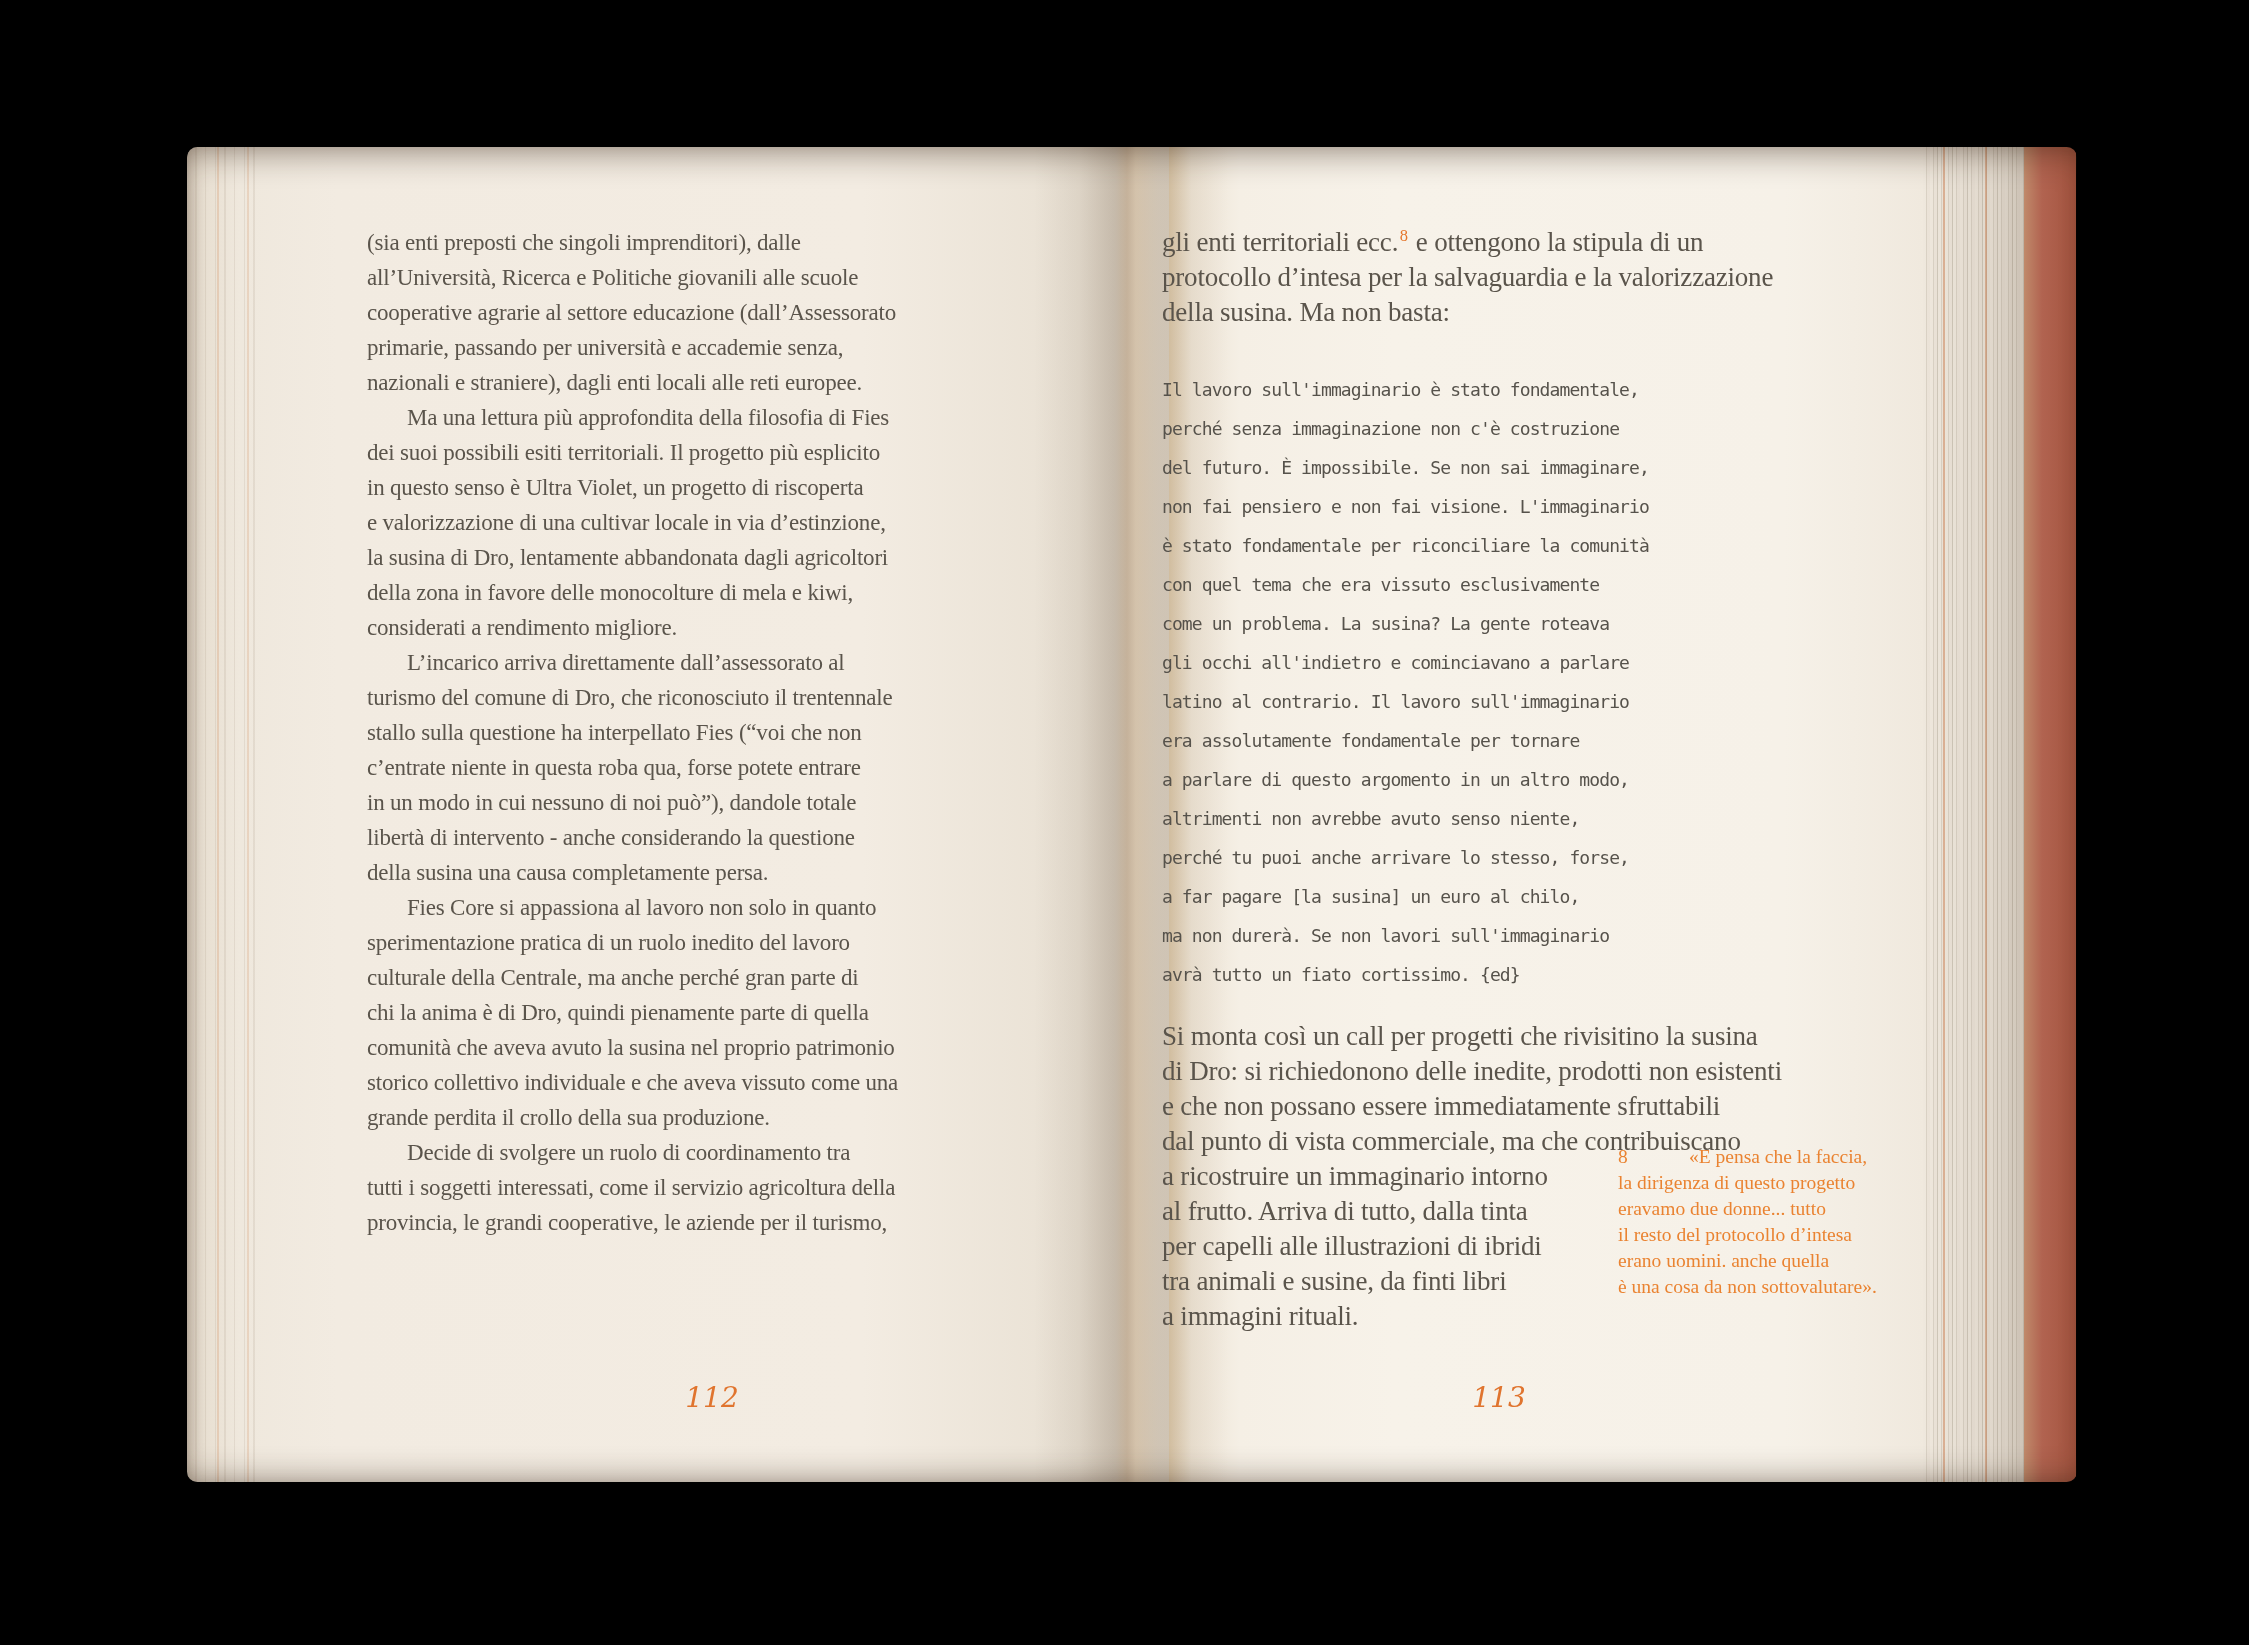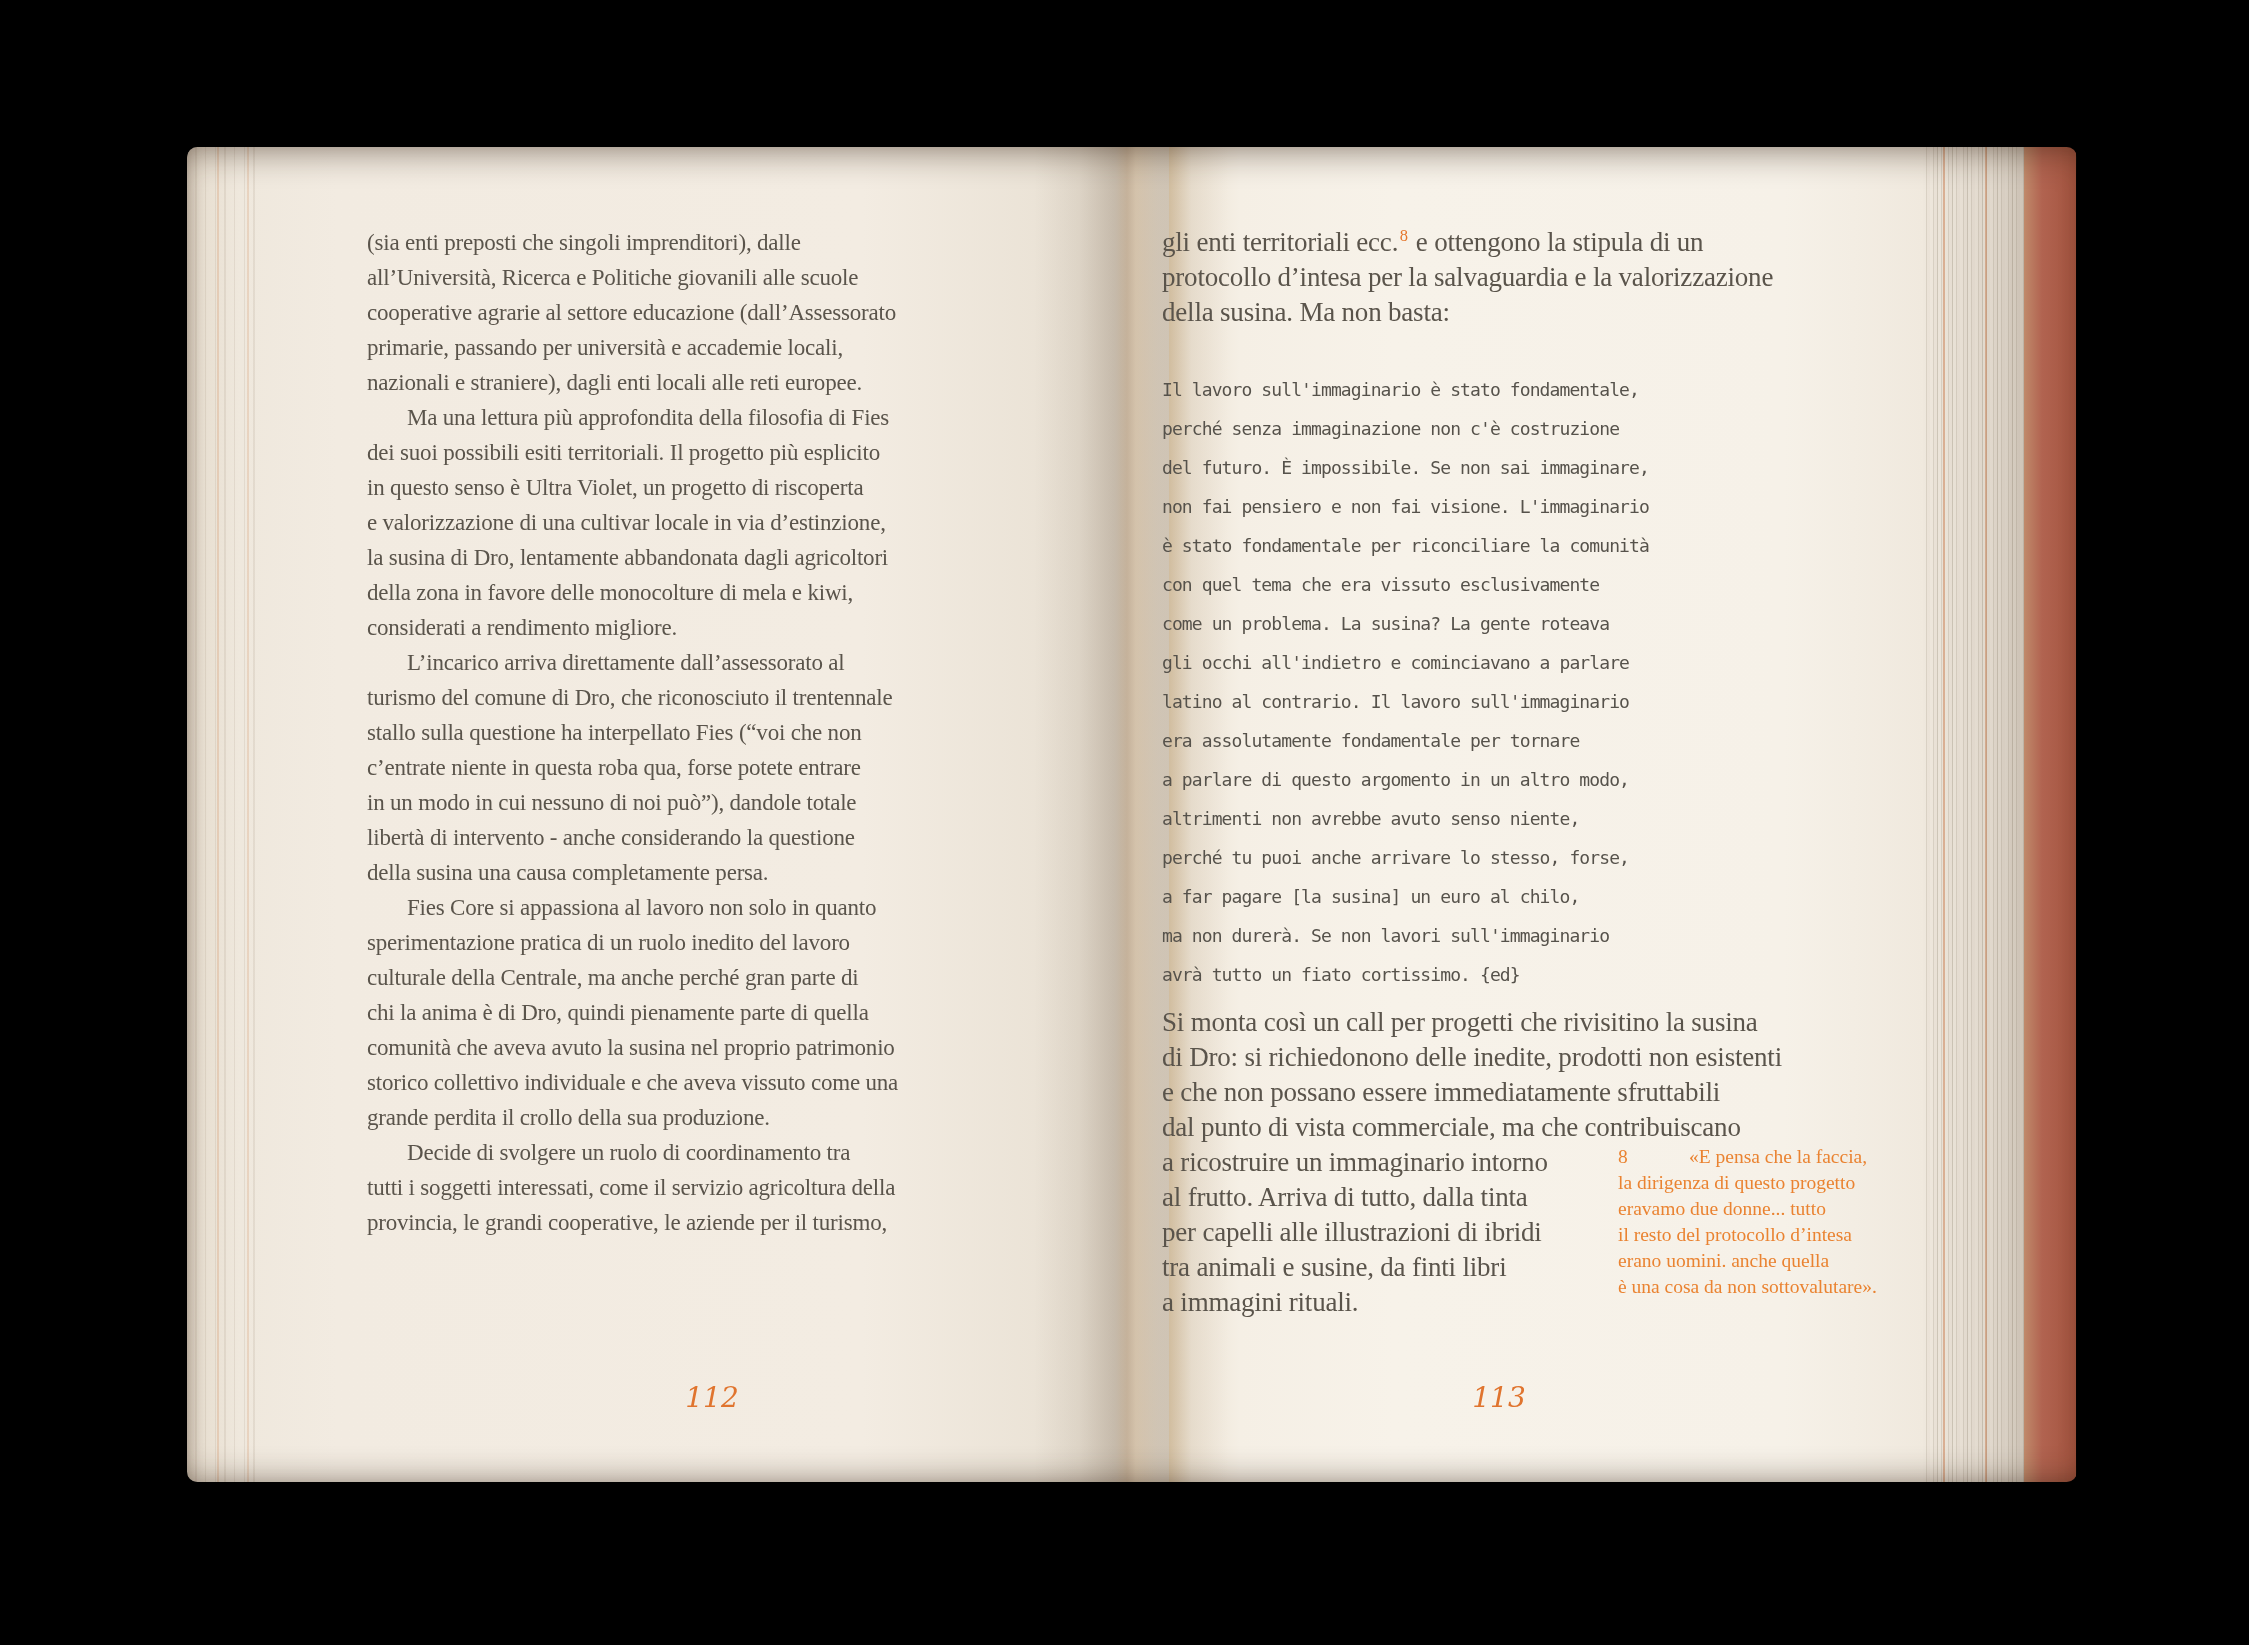--- a/index.html
+++ b/index.html
@@ -31,21 +31,21 @@
   .fore-edge .fe-shade{position:absolute;inset:0;background:linear-gradient(90deg,rgba(90,70,50,0) 0,rgba(90,70,50,.10) 70%,rgba(90,70,50,.22) 100%);}
   .cover-edge{position:absolute;left:1837px;top:0;bottom:0;width:52px;z-index:11;
       background:linear-gradient(90deg,#c08a6b 0,#b16350 35%,#a3543f 100%);}
   .textcol{position:absolute;z-index:30;color:#5a544b;}
   .textcol .tl{white-space:nowrap;}
   .col-left{left:180px;top:78px;width:731px;font-size:23px;line-height:35px;letter-spacing:-0.2px;}
   .col-right{left:975px;top:78px;width:746px;font-size:27px;line-height:35px;letter-spacing:-0.2px;}
   .ind{padding-left:40px;}
   .quote{margin-top:40px;font-family:"DejaVu Sans Mono", monospace;font-size:18px;line-height:39px;
          letter-spacing:-0.9px;color:#56524b;}
-  .para2{margin-top:11px;}
+  .para2{margin-top:25px;}
   .fnref{color:#e5762c;font-size:16.5px;vertical-align:super;line-height:0;margin:0 1.5px;}
   .footnote{position:absolute;left:1431px;top:997px;width:300px;z-index:30;
       color:#ea8331;font-size:19.5px;line-height:26px;}
   .footnote .tl{white-space:nowrap;}
   .fn-marker{display:inline-block;width:71px;}
   .folio{position:absolute;z-index:30;width:150px;text-align:center;top:1234px;
       font-style:italic;font-size:28px;color:#e0742e;font-family:"DejaVu Serif", serif;}
   .folio-l{left:450px;}
   .folio-r{left:1237px;}
 </style>
@@ -58,21 +58,21 @@
     <div class="page page-left">
       <div class="edge-left"></div>
     </div>
 
     <div class="page page-right"></div>
 
     <div class="textcol col-left">
         <div class="tl">(sia enti preposti che singoli imprenditori), dalle</div>
         <div class="tl">all’Università, Ricerca e Politiche giovanili alle scuole</div>
         <div class="tl">cooperative agrarie al settore educazione (dall’Assessorato</div>
-        <div class="tl">primarie, passando per università e accademie locali,</div>
+        <div class="tl">primarie, passando per università e accademie senza,</div>
         <div class="tl">nazionali e straniere), dagli enti locali alle reti europee.</div>
         <div class="tl ind">Ma una lettura più approfondita della filosofia di Fies</div>
         <div class="tl">dei suoi possibili esiti territoriali. Il progetto più esplicito</div>
         <div class="tl">in questo senso è Ultra Violet, un progetto di riscoperta</div>
         <div class="tl">e valorizzazione di una cultivar locale in via d’estinzione,</div>
         <div class="tl">la susina di Dro, lentamente abbandonata dagli agricoltori</div>
         <div class="tl">della zona in favore delle monocolture di mela e kiwi,</div>
         <div class="tl">considerati a rendimento migliore.</div>
         <div class="tl ind">L’incarico arriva direttamente dall’assessorato al</div>
         <div class="tl">turismo del comune di Dro, che riconosciuto il trentennale</div>

